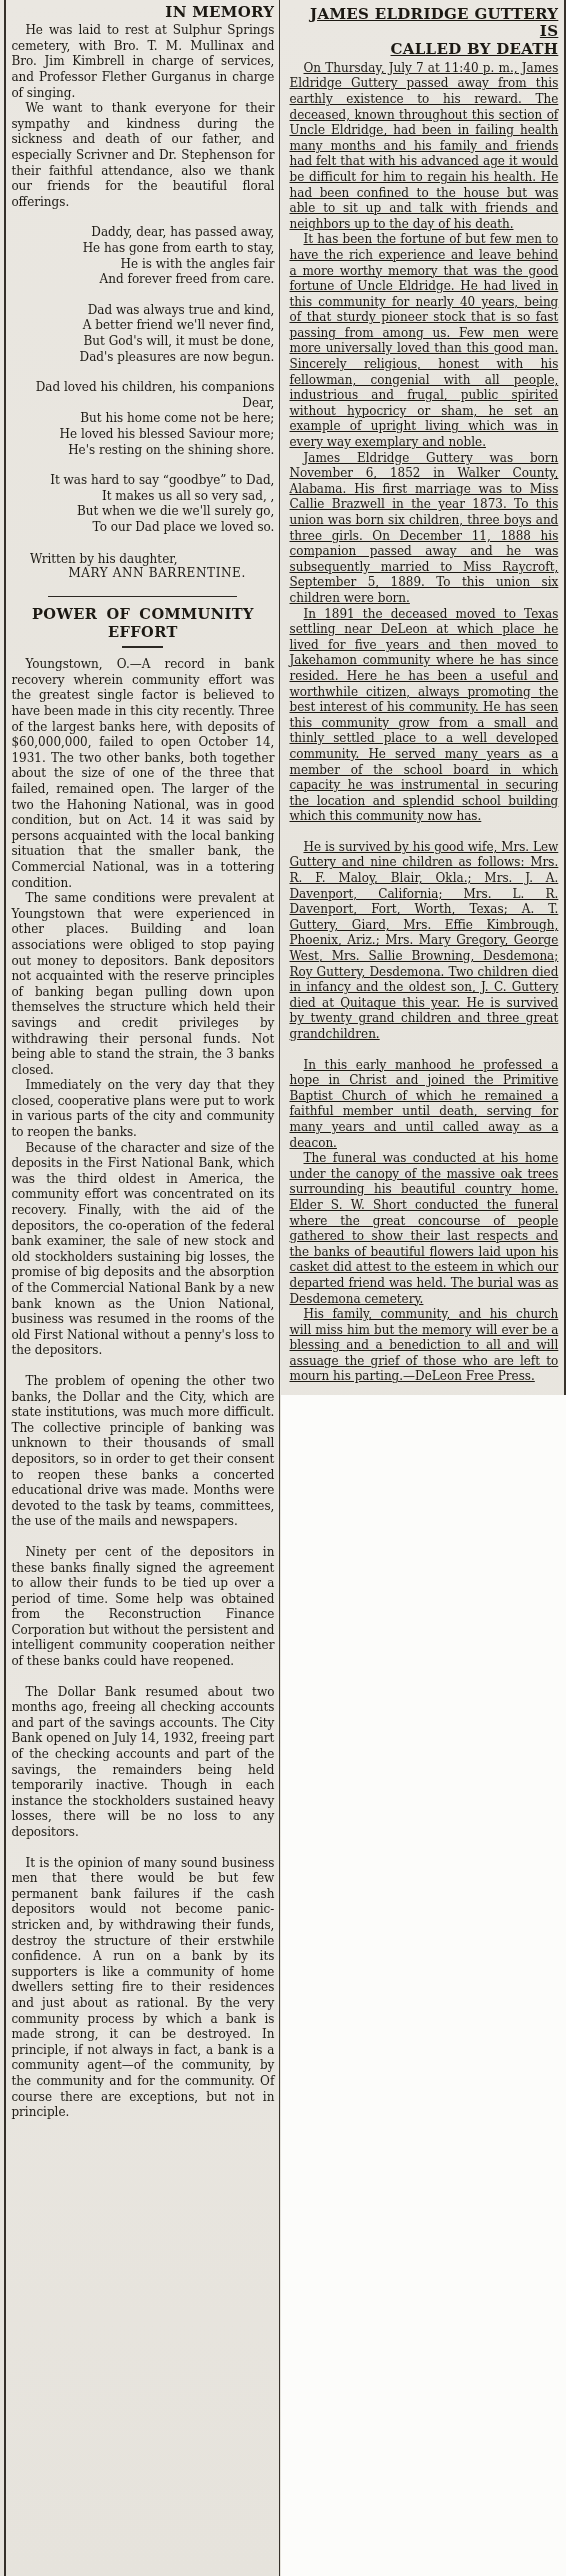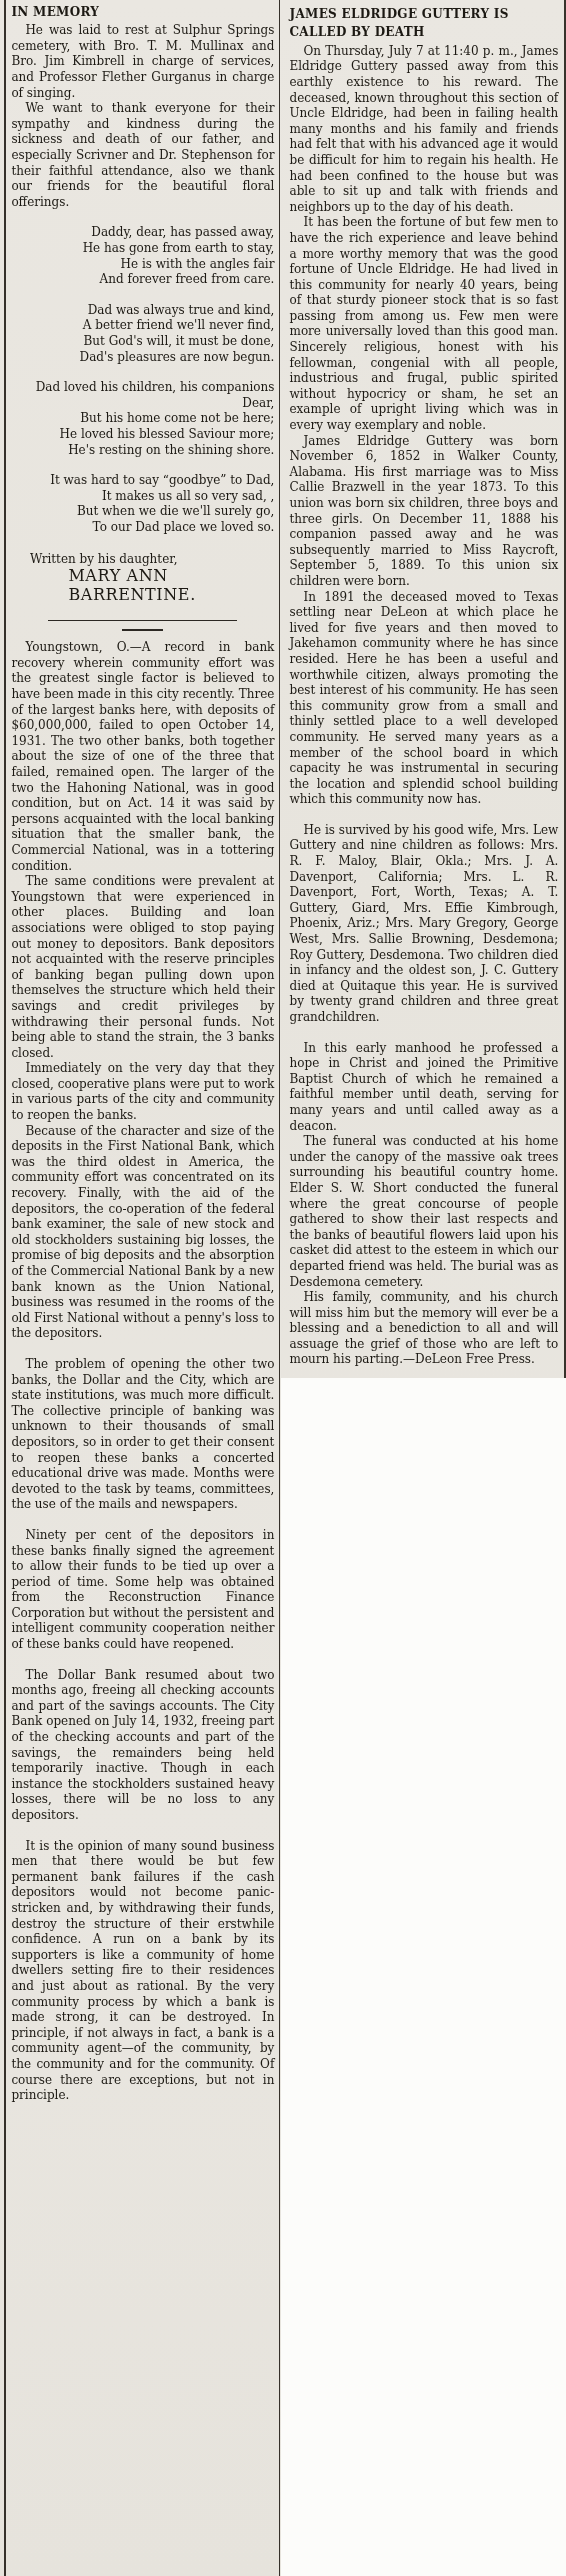--- a/index.html
+++ b/index.html
@@ -9,40 +9,40 @@
     color:#1c1913;
     font-family:"DejaVu Serif", serif;
     -webkit-font-smoothing:antialiased;
   }
   .vrule { position:absolute; top:0; bottom:0; background:#35302a; z-index:5; }
   .vrule-left { left:3.6px; width:2.1px; }
   .vrule-mid { left:279px; width:1.4px; }
 
   .col-left { position:absolute; left:11.4px; top:2.8px; width:263px; z-index:2; }
   .col-right { position:absolute; left:281px; top:0; width:285px; height:2576px;
-               display:flex; flex-direction:column; z-index:1; }
+               display:flex; flex-direction:column; z-index:1;text-decoration:underline; }
   .obit-box { padding:2.8px 5.7px 10px 8.5px; border-right:2.1px solid #38332c; }
   .white-fill { flex:1; background:#fcfcfa; }
 
-  .sec-title { font-weight:bold; text-align:left; font-size:12px; line-height:17px;
+  .sec-title { font-weight:bold; text-align:right; font-size:15px; line-height:17px;
                letter-spacing:0.3px; margin:1.4px 0 2.1px 0; }
   .obit-title { margin:2.8px 0 1.4px 0; }
   .obit-title-l2 { margin:0 0 2.8px 0; }
 
   .para { margin:0; text-align:justify; text-indent:14px; font-size:12px; line-height:15.6px; }
   .gap-before { margin-top:15px; }
 
   .poem { margin-top:1.4px;text-align:right; }
   .stanza { margin-top:15px; }
   .poem-line { display:block; font-size:12px; line-height:15.6px;
                padding-left:33px; text-indent:-33px; }
   .stanza .poem-line:nth-child(even) { padding-left:45px; }
 
   .byline-intro { margin:16.3px 0 0 18.5px; font-size:12px; }
-  .byline-name  { margin:0 0 16px 57px; font-size:16px; letter-spacing:0.6px; }
+  .byline-name  { margin:0 0 16px 57px; font-size:12px; letter-spacing:0.6px; }
 
   .hr-long  { height:1.4px; background:#2c2823; width:189px; margin:10.7px auto 7.8px auto; }
   .hr-short { height:2.1px; background:#2c2823; width:41px;  margin:5px auto 9.2px auto; }
 
   .community-title { font-weight:bold; text-align:center; font-size:14.6px;
                      letter-spacing:0.4px; word-spacing:3.6px; line-height:18px; margin:0; }
 </style>
 </head>
 <body>
 
@@ -83,20 +83,21 @@
         <span class="poem-line">But when we die we'll surely go,</span>
         <span class="poem-line">To our Dad place we loved so.</span>
       </div>
     </div>
 
     <div class="byline-intro">Written by his daughter,</div>
     <div class="byline-name">MARY ANN BARRENTINE.</div>
 
     <div class="hr-long"></div>
 
+    <h2 class="community-title">POWER OF COMMUNITY EFFORT</h2>
 
     <div class="hr-short"></div>
 
     <p class="para">Youngstown, O.—A record in bank recovery wherein community effort was the greatest single factor is believed to have been made in this city recently.  Three of the largest banks here, with deposits of $60,000,000, failed to open October 14, 1931.  The two other banks, both together about the size of one of the three that failed, remained open.  The larger of the two the Hahoning National, was in good condition, but on Act. 14 it was said by persons acquainted with the local banking situation that the smaller bank, the Commercial National, was in a tottering condition.</p>
     <p class="para">The same conditions were prevalent at Youngstown that were experienced in other places.  Building and loan associations were obliged to stop paying out money to depositors.  Bank depositors not acquainted with the reserve principles of banking began pulling down upon themselves the structure which held their savings and credit privileges by withdrawing their personal funds.  Not being able to stand the strain, the 3 banks closed.</p>
     <p class="para">Immediately on the very day that they closed, cooperative plans were put to work in various parts of the city and community to reopen the banks.</p>
     <p class="para">Because of the character and size of the deposits in the First National Bank, which was the third oldest in America, the community effort was concentrated on its recovery.  Finally, with the aid of the depositors, the co-operation of the federal bank examiner, the sale of new stock and old stockholders sustaining big losses, the promise of big deposits and the absorption of the Commercial National Bank by a new bank known as the Union National, business was resumed in the rooms of the old First National without a penny's loss to the depositors.</p>
     <p class="para gap-before">The problem of opening the other two banks, the Dollar and the City, which are state institutions, was much more difficult.  The collective principle of banking was unknown to their thousands of small depositors, so in order to get their consent to reopen these banks a concerted educational drive was made.  Months were devoted to the task by teams, committees, the use of the mails and newspapers.</p>
     <p class="para gap-before">Ninety per cent of the depositors in these banks finally signed the agreement to allow their funds to be tied up over a period of time.  Some help was obtained from the Reconstruction Finance Corporation but without the persistent and intelligent community cooperation neither of these banks could have reopened.</p>
     <p class="para gap-before">The Dollar Bank resumed about two months ago, freeing all checking accounts and part of the savings accounts.  The City Bank opened on July 14, 1932, freeing part of the checking accounts and part of the savings, the remainders being held temporarily inactive.  Though in each instance the stockholders sustained heavy losses, there will be no loss to any depositors.</p>

